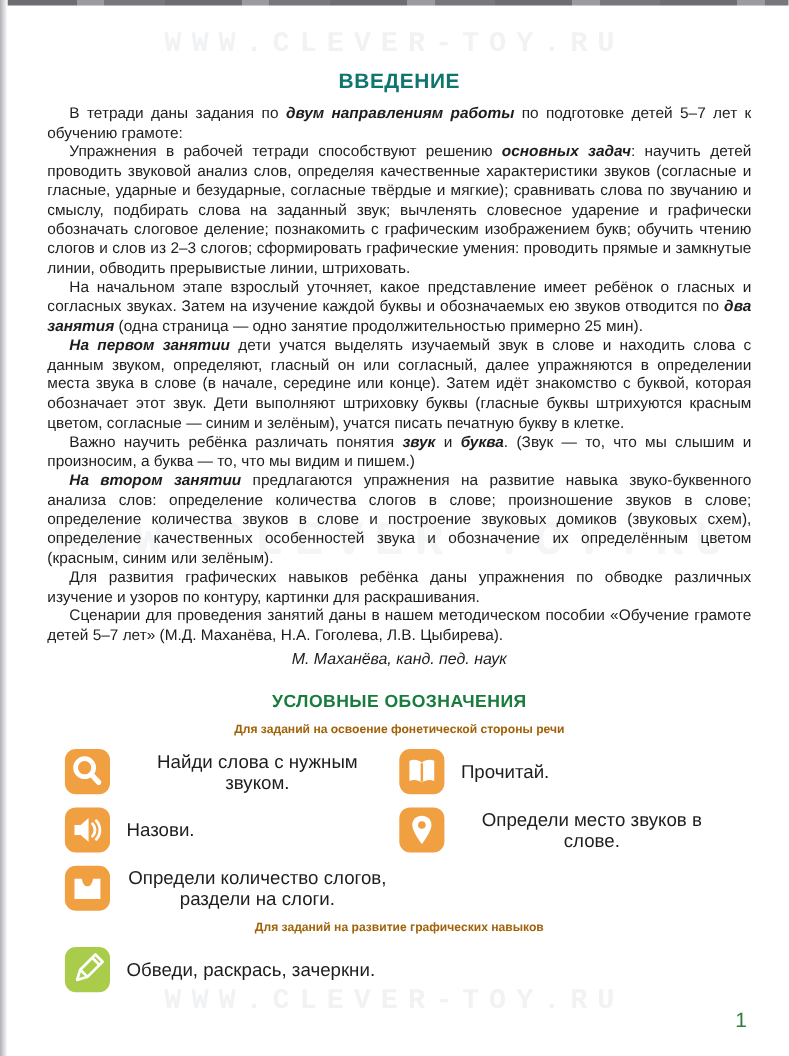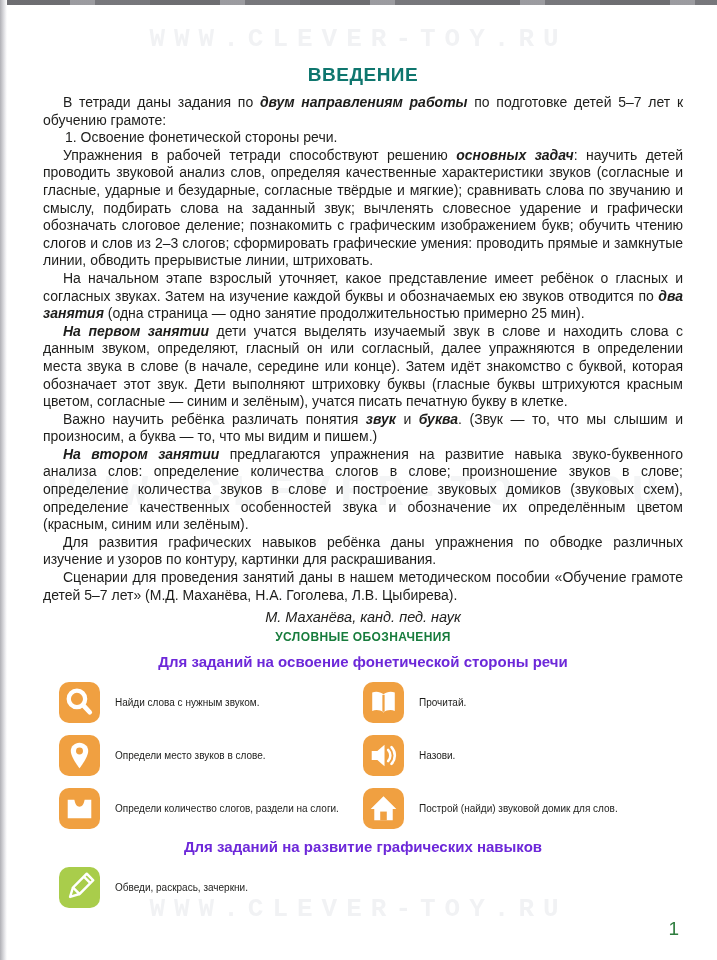--- a/index.html
+++ b/index.html
@@ -37,59 +37,58 @@
     text-indent:20px;
   }
   .list-item{ font-size:14px; line-height:17.6px; padding-left:22px; }
   .bi{ font-weight:bold; font-style:italic; }
   .signature{
     margin-top:5px; text-align:center; font-style:italic; font-size:14.5px;
   }
 
   .legend{ position:absolute; left:43px; top:630px; width:640px; z-index:1; }
   .legend-heading{
-    margin:0; text-align:center; font-size:12px; font-weight:bold;
+    margin:0; text-align:center; font-size:16px; font-weight:bold;
     color:#177c3c; letter-spacing:.4px;
   }
   .legend-subheading{
-    margin:9px 0 0 0; text-align:center; font-size:15px; font-weight:bold; color:#6d28d9;
+    margin:9px 0 0 0; text-align:center; font-size:11px; font-weight:bold; color:#a16207;
   }
   .legend-grid{
     display:grid; grid-template-columns:304px auto;
     row-gap:12px; margin-top:12px; padding-left:16px;
   }
   .legend-item{ display:flex; align-items:center; gap:15px; }
   .legend-icon{
     width:41px; height:41px; border-radius:10px; flex:0 0 41px;
     display:flex; align-items:center; justify-content:center;
   }
   .legend-icon.orange{ background:#f0a041; }
   .legend-icon.green{ background:#a9cd4b; }
-  .legend-label{ font-size:10px; line-height:19px; max-width:238px;text-align:center; }
+  .legend-label{ font-size:17px; line-height:19px; max-width:238px;text-align:center; }
 
   .page-number{
     position:absolute; right:38px; bottom:20px;
     color:#2e7d3e; font-size:19px; z-index:1;
   }
 </style>
 </head>
 <body>
 
 <div class="scan-edge-top"></div>
 <div class="scan-edge-left"></div>
 
 <div class="watermark wm-top">WWW.CLEVER-TOY.RU</div>
 <div class="watermark wm-mid">WWW.CLEVER-TOY.RU</div>
 <div class="watermark wm-bottom">WWW.CLEVER-TOY.RU</div>
 
 <div class="content">
   <h1 class="intro-heading">ВВЕДЕНИЕ</h1>
   <div class="body-text">
     <p><span>В тетради даны задания по </span><span class="bi">двум направлениям работы</span><span> по подготовке детей 5–7 лет к обучению грамоте:</span></p>
-    <div class="list-item">1. Освоение фонетической стороны речи.</div>
     <p><span>Упражнения в рабочей тетради способствуют решению </span><span class="bi">основных задач</span><span>: научить детей проводить звуковой анализ слов, определяя качественные характеристики звуков (согласные и гласные, ударные и безударные, согласные твёрдые и мягкие); сравнивать слова по звучанию и смыслу, подбирать слова на заданный звук; вычленять словесное ударение и графически обозначать слоговое деление; познакомить с графическим изображением букв; обучить чтению слогов и слов из 2–3 слогов; сформировать графические умения: проводить прямые и замкнутые линии, обводить прерывистые линии, штриховать.</span></p>
     <p><span>На начальном этапе взрослый уточняет, какое представление имеет ребёнок о гласных и согласных звуках. Затем на изучение каждой буквы и обозначаемых ею звуков отводится по </span><span class="bi">два занятия</span><span> (одна страница — одно занятие продолжительностью примерно 25 мин).</span></p>
     <p><span class="bi">На первом занятии</span><span> дети учатся выделять изучаемый звук в слове и находить слова с данным звуком, определяют, гласный он или согласный, далее упражняются в определении места звука в слове (в начале, середине или конце). Затем идёт знакомство с буквой, которая обозначает этот звук. Дети выполняют штриховку буквы (гласные буквы штрихуются красным цветом, согласные — синим и зелёным), учатся писать печатную букву в клетке.</span></p>
     <p><span>Важно научить ребёнка различать понятия </span><span class="bi">звук</span><span> и </span><span class="bi">буква</span><span>. (Звук — то, что мы слышим и произносим, а буква — то, что мы видим и пишем.)</span></p>
     <p><span class="bi">На втором занятии</span><span> предлагаются упражнения на развитие навыка звуко-буквенного анализа слов: определение количества слогов в слове; произношение звуков в слове; определение количества звуков в слове и построение звуковых домиков (звуковых схем), определение качественных особенностей звука и обозначение их определённым цветом (красным, синим или зелёным).</span></p>
     <p>Для развития графических навыков ребёнка даны упражнения по обводке различных изучение и узоров по контуру, картинки для раскрашивания.</p>
     <p>Сценарии для проведения занятий даны в нашем методическом пособии «Обучение грамоте детей 5–7 лет» (М.Д. Маханёва, Н.А. Гоголева, Л.В. Цыбирева).</p>
   </div>
   <div class="signature">М. Маханёва, канд. пед. наук</div>
 </div>
@@ -113,52 +112,43 @@
         <svg width="41" height="41" viewBox="0 0 40 40">
             <path d="M20 12 C17 9.5 12.5 8.8 9 10.3 L9 28.2 C12.5 26.7 17 27.2 20 29.7 C23 27.2 27.5 26.7 31 28.2 L31 10.3 C27.5 8.8 23 9.5 20 12 Z" fill="#fff"></path>
             <line x1="20" y1="12.5" x2="20" y2="29" stroke="#f0a041" stroke-width="2.2"></line>
           </svg>
       </span>
       <span class="legend-label">Прочитай.</span>
     </div>
     <div class="legend-item">
       <span class="legend-icon orange">
         <svg width="41" height="41" viewBox="0 0 40 40">
-            <path d="M20 7.5 C15.2 7.5 11.5 11 11.5 15.6 C11.5 21.6 20 32.5 20 32.5 C20 32.5 28.5 21.6 28.5 15.6 C28.5 11 24.8 7.5 20 7.5 Z" fill="#fff"></path>
-            <circle cx="20" cy="15.6" r="3.4" fill="#f0a041"></circle>
-          </svg>
-      </span>
-      <span class="legend-label">Определи место звуков в слове.</span>
-    </div>
-    <div class="legend-item">
-      <span class="legend-icon orange">
-        <svg width="41" height="41" viewBox="0 0 40 40">
             <path d="M8.5 15.5 L14 15.5 L21 9.5 L21 30.5 L14 24.5 L8.5 24.5 Z" fill="#fff"></path>
             <path d="M24.5 14.5 A8 8 0 0 1 24.5 25.5" fill="none" stroke="#fff" stroke-width="2.5" stroke-linecap="round"></path>
             <path d="M27.8 11.8 A12 12 0 0 1 27.8 28.2" fill="none" stroke="#fff" stroke-width="2.5" stroke-linecap="round"></path>
           </svg>
       </span>
       <span class="legend-label">Назови.</span>
     </div>
     <div class="legend-item">
       <span class="legend-icon orange">
         <svg width="41" height="41" viewBox="0 0 40 40">
+            <path d="M20 7.5 C15.2 7.5 11.5 11 11.5 15.6 C11.5 21.6 20 32.5 20 32.5 C20 32.5 28.5 21.6 28.5 15.6 C28.5 11 24.8 7.5 20 7.5 Z" fill="#fff"></path>
+            <circle cx="20" cy="15.6" r="3.4" fill="#f0a041"></circle>
+          </svg>
+      </span>
+      <span class="legend-label">Определи место звуков в слове.</span>
+    </div>
+    <div class="legend-item">
+      <span class="legend-icon orange">
+        <svg width="41" height="41" viewBox="0 0 40 40">
             <path d="M8.5 11.5 L15 11.5 C15.8 15.8 17.5 18.3 20 18.3 C22.5 18.3 24.2 15.8 25 11.5 L31.5 11.5 L31.5 29.5 L8.5 29.5 Z" fill="#fff"></path>
           </svg>
       </span>
       <span class="legend-label">Определи количество слогов, раздели на слоги.</span>
-    </div>
-    <div class="legend-item">
-      <span class="legend-icon orange">
-        <svg width="41" height="41" viewBox="0 0 40 40">
-            <path d="M20 8 L7.5 20.5 L11 20.5 L11 31.5 L29 31.5 L29 20.5 L32.5 20.5 Z" fill="#fff"></path>
-            <rect x="16.8" y="23" width="6.4" height="8.5" fill="#f0a041"></rect>
-          </svg>
-      </span>
-      <span class="legend-label">Построй (найди) звуковой домик для слов.</span>
     </div>
   </div>
 
   <h3 class="legend-subheading">Для заданий на развитие графических навыков</h3>
   <div class="legend-grid">
     <div class="legend-item">
       <span class="legend-icon green">
         <svg width="41" height="41" viewBox="0 0 40 40">
             <g transform="rotate(45 20 20)" stroke="#fff" stroke-width="2.4" fill="none" stroke-linejoin="round">
               <rect x="15.5" y="5.5" width="9" height="19"></rect>

